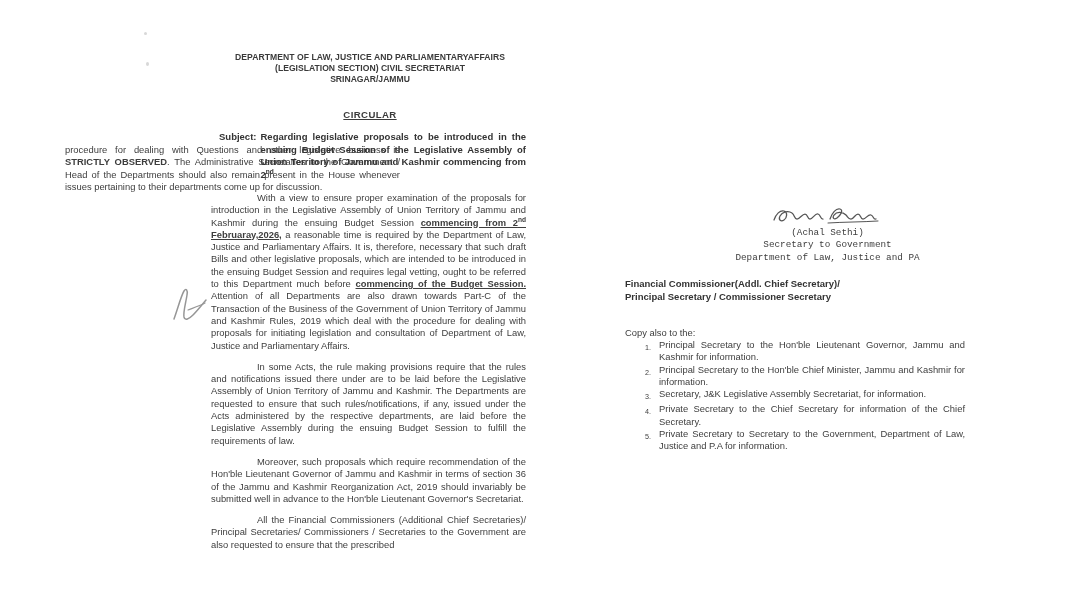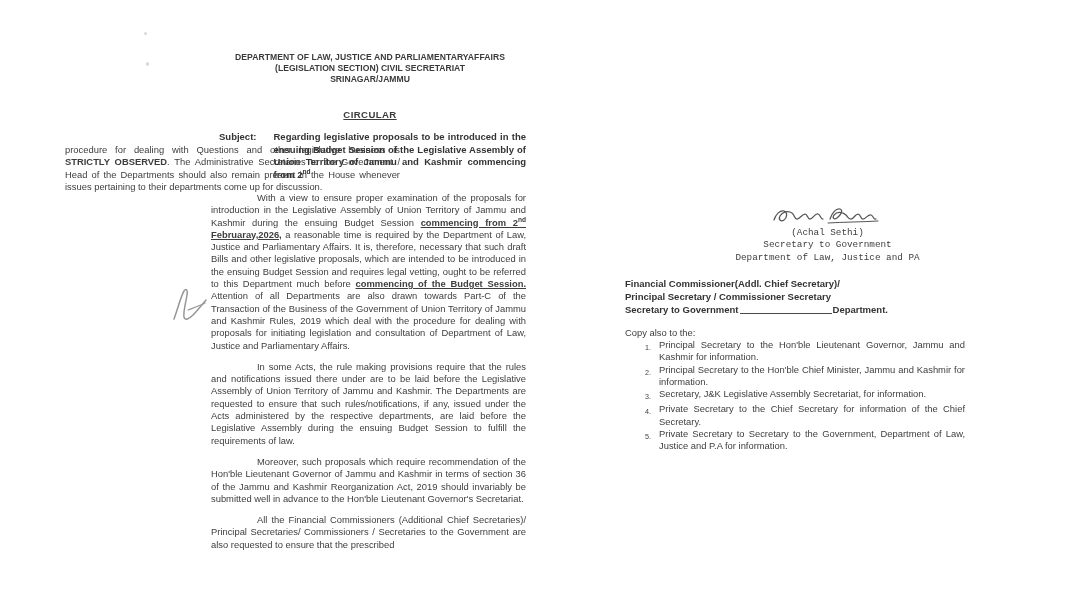--- a/index.html
+++ b/index.html
@@ -86,21 +86,21 @@
     position: absolute;
     left: 219px;
     top: 131px;
     width: 307px;
     font-size: 9.5px;
     line-height: 12.6px;
     font-weight: bold;
     color: #333;
   }
   .subject-row { display: flex; align-items: flex-start; }
-  .subject-label { flex: 0 0 auto; padding-right: 17px; }
+  .subject-label { flex: 0 0 auto; padding-right: 4px; }
   .subject-text { flex: 1 1 auto; text-align: justify; }
   .subject-text .last { text-align: left; display: block; }
 
   #left-body {
     left: 211px;
     top: 192px;
     width: 315px;
   }
 
   
@@ -264,21 +264,20 @@
       </svg>
     </div>
     <div>(Achal Sethi)</div>
     <div>Secretary to Government</div>
     <div>Department of Law, Justice and PA</div>
   </div>
 
   <div class="addressee">
     <div>Financial Commissioner(Addl. Chief Secretary)/</div>
     <div>Principal Secretary / Commissioner Secretary</div>
-    <div><span>Secretary to Government</span><span class="blank-line"></span><span>Department.</span></div>
   </div>
 
   <div class="copy-head">Copy also to the:</div>
 
   <div class="copy-list">
     <div class="copy-item">
       <span class="copy-num">1.</span>
       <span class="copy-text">Principal Secretary to the Hon'ble Lieutenant Governor, Jammu and Kashmir for information.</span>
     </div>
     <div class="copy-item">

